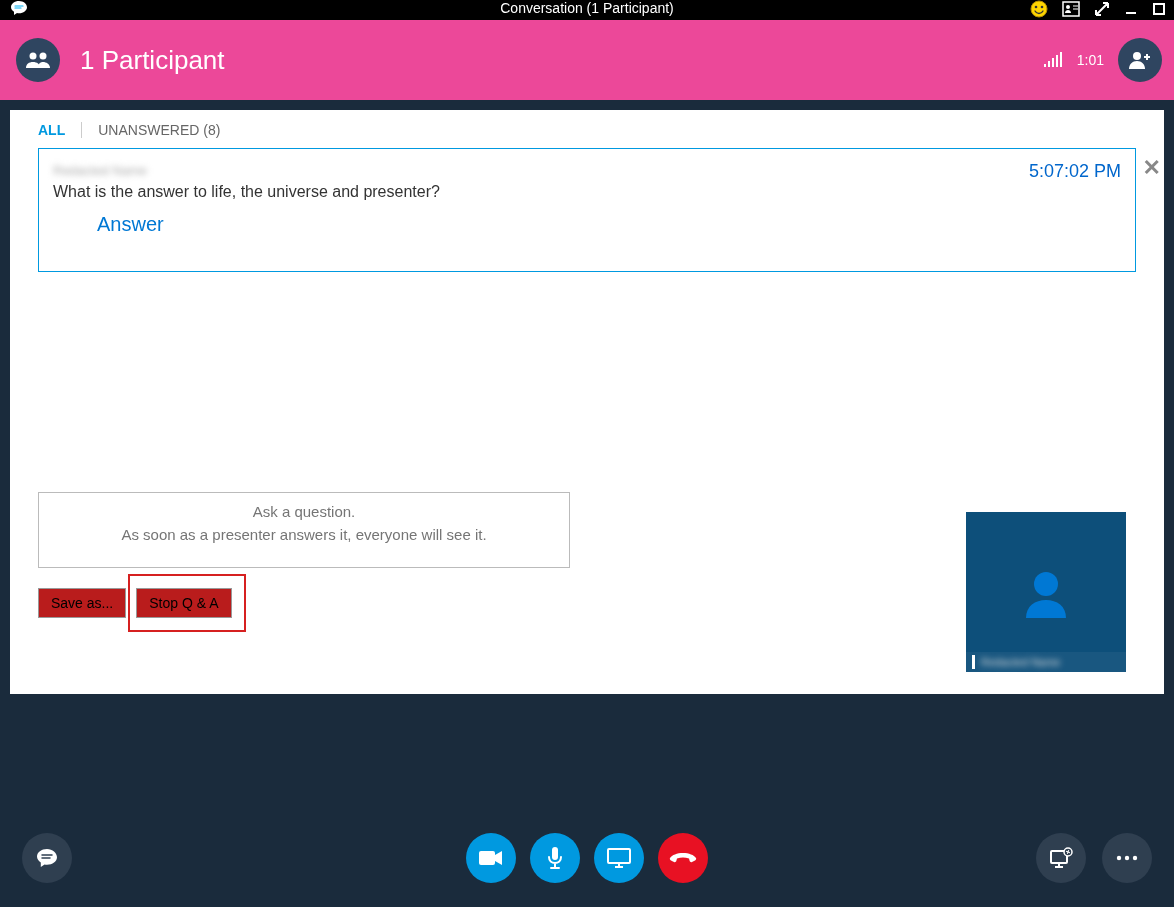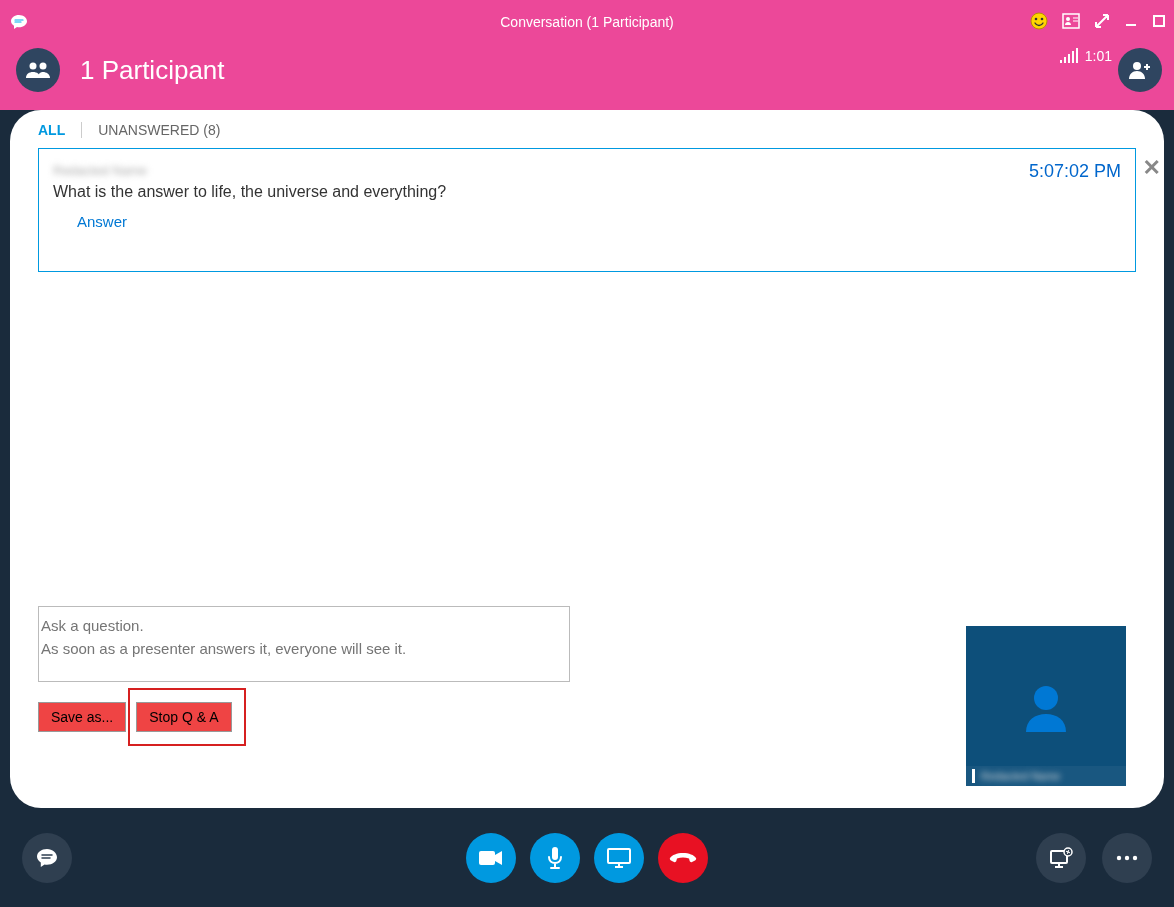--- a/index.html
+++ b/index.html
@@ -1,53 +1,53 @@
 <!DOCTYPE html>
 <html><head>
   <meta charset="utf-8">
   <style>
     * { box-sizing: border-box; margin: 0; padding: 0; font-family: "Segoe UI", Arial, sans-serif; }
     body { width: 1174px; height: 907px; background: #1a2b3c; overflow: hidden; position: relative; }
 
     
-    .title-bar { height: 30px; background: #ec4899; display: flex; align-items: flex-end; position: relative; }
+    .title-bar { height: 20px; background: #000000; display: flex; align-items: flex-start; position: relative; }
     .title-bar .chat-bubble { margin-left: 10px; }
     .title-bar .title-text { position: absolute; left: 50%; transform: translateX(-50%); color: #fff; font-size: 14px; }
     .title-bar .right-icons { position: absolute; right: 8px; display: flex; align-items: center; gap: 14px; }
 
     
     .header-bar { height: 80px; background: #ec4899; display: flex; align-items: center; position: relative; color: #fff; }
     .people-circle { width: 44px; height: 44px; border-radius: 50%; background: #2f4560; margin-left: 16px; display: flex; align-items: center; justify-content: center; }
     .participant-text { font-size: 26px; font-weight: 300; margin-left: 20px; color: #fff; }
-    .header-right { position: absolute; right: 12px; display: flex; align-items: flex-start; gap: 6px; font-size: 14px; }
+    .header-right { position: absolute; right: 12px; display: flex; align-items: center; gap: 14px; font-size: 14px; }
     .add-person-circle { width: 44px; height: 44px; border-radius: 50%; background: #2f4560; display: flex; align-items: center; justify-content: center; }
 
     
-    .main-area { position: absolute; top: 110px; left: 10px; right: 10px; height: 698px; background: #fff; padding: 0; border-radius: 31px; }
+    .main-area { position: absolute; top: 110px; left: 10px; right: 10px; height: 584px; background: #fff; padding: 0; }
     
     
     .tabs { display: flex; align-items: center; padding: 12px 28px 10px 28px; gap: 16px; }
     .tab { font-size: 14px; color: #666; font-weight: 500; cursor: pointer; }
     .tab.active { color: #0099e0; font-weight: 700; }
     .tab-sep { width: 1px; height: 16px; background: #ccc; }
 
     
     .question-card { margin: 0 28px; border: 1px solid #0099e0; padding: 12px 14px 30px 14px; position: relative; height: 124px; }
     .question-name { color: #aaa; font-size: 13px; filter: blur(3px); display: inline-block; }
     .question-time { position: absolute; top: 12px; right: 14px; color: #0066cc; font-size: 18px; }
     .question-text { color: #333; font-size: 16px; margin-top: 4px; }
-    .answer-link { color: #0078d4; font-size: 15px; margin-left: 24px; margin-top: 12px; display: inline-block; cursor: pointer; }
+    .answer-link { color: #0078d4; font-size: 20px; margin-left: 44px; margin-top: 12px; display: inline-block; cursor: pointer; }
     .dismiss-x { position: absolute; right: -26px; top: 6px; color: #888; font-size: 22px; font-weight: bold; cursor: pointer; }
 
     
-    .ask-box { position: absolute; bottom: 126px; left: 28px; width: 532px; height: 76px; border: 1px solid #bbb; padding: 8px 2px; font-size: 15px; color: #999; line-height: 1.5; resize: none; }
+    .ask-box { position: absolute; bottom: 126px; left: 28px; width: 532px; height: 76px; border: 1px solid #bbb; padding: 8px 10px; font-size: 15px; color: #999; line-height: 1.5; resize: none; text-align: center; }
 
     
     .buttons-row { position: absolute; bottom: 76px; left: 28px; display: flex; gap: 10px; }
-    .btn { border: 1px solid #999; background: #ef4444; padding: 6px 12px; font-size: 14px; cursor: pointer; }
+    .btn { border: 1px solid #999; background: #b91c1c; padding: 6px 12px; font-size: 14px; cursor: pointer; }
     .highlight-box { position: absolute; bottom: 62px; left: 118px; width: 118px; height: 58px; border: 2.5px solid #d62020; pointer-events: none; }
 
     
     .video-thumb { position: absolute; bottom: 22px; right: 38px; width: 160px; height: 160px; background: #0d4f7a; display: flex; flex-direction: column; align-items: center; justify-content: center; }
     .video-thumb .avatar-bar { position: absolute; bottom: 0; left: 0; right: 0; height: 20px; background: rgba(255,255,255,0.05); display: flex; align-items: center; padding-left: 6px; }
     .video-thumb .bar-line { width: 3px; height: 14px; background: #fff; margin-right: 6px; }
     .video-thumb .bar-name { filter: blur(3px); color:#ddd; font-size:11px; }
 
     
     .bottom-bar { position: absolute; bottom: 0; left: 0; right: 0; height: 99px; background: #1a2b3c; display: flex; align-items: center; justify-content: center; gap: 14px; }
@@ -140,21 +140,21 @@
 <div class="main-area">
   <div class="tabs">
     <span class="tab active">ALL</span>
     <span class="tab-sep"></span>
     <span class="tab">UNANSWERED (8)</span>
   </div>
 
   <div class="question-card">
     <span class="question-name">Redacted Name</span>
     <span class="question-time">5:07:02 PM</span>
-    <div class="question-text">What is the answer to life, the universe and everything?</div>
+    <div class="question-text">What is the answer to life, the universe and presenter?</div>
     <span class="answer-link">Answer</span>
     <span class="dismiss-x">✕</span>
   </div>
 
   <textarea class="ask-box" placeholder="Ask a question.
 As soon as a presenter answers it, everyone will see it." style=""></textarea>
 
   <div class="buttons-row">
     <button class="btn">Save as...</button>
     <button class="btn">Stop Q &amp; A</button>

